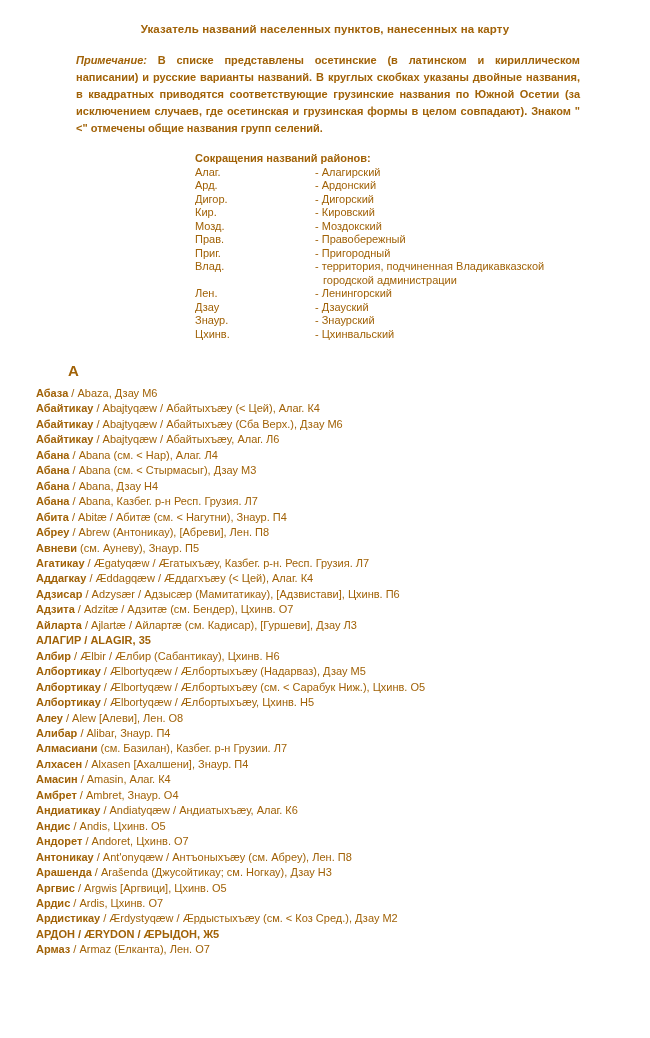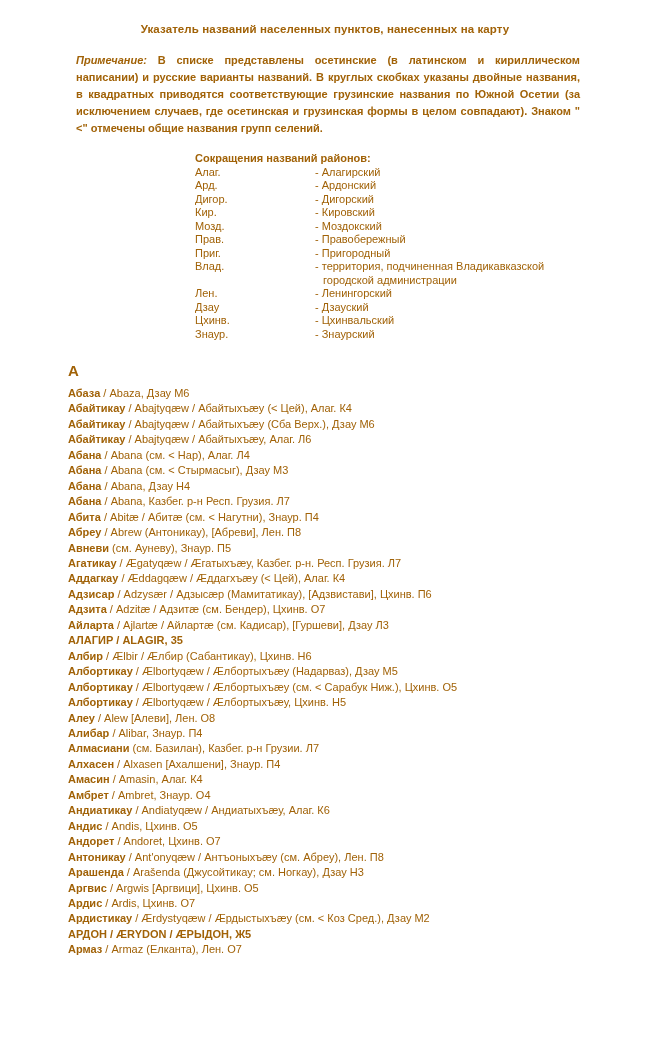--- a/index.html
+++ b/index.html
@@ -43,21 +43,21 @@
     text-indent: -8px;
     white-space: pre-line;
     max-width: 280px;
   }
   .section-letter {
     margin: 21px 0 0 68px;
     font-size: 15px;
     font-weight: bold;
   }
   .entries {
-    margin: 7px 0 0 68px;
+    margin: 7px 0 0 36px;
     font-size: 11px;
     line-height: 15.45px;
   }
   .entry { white-space: nowrap; }
   .entry-name { font-weight: bold; }
 </style>
 </head>
 <body>
 
 <div class="page">
@@ -107,26 +107,26 @@
         </div>
         <div class="abbr-row">
           <span class="abbr-term">Лен.</span>
           <span class="abbr-meaning">- Ленингорский</span>
         </div>
         <div class="abbr-row">
           <span class="abbr-term">Дзау</span>
           <span class="abbr-meaning">- Дзауский</span>
         </div>
         <div class="abbr-row">
+          <span class="abbr-term">Знаур.</span>
+          <span class="abbr-meaning">- Знаурский</span>
+        </div>
+        <div class="abbr-row">
           <span class="abbr-term">Цхинв.</span>
           <span class="abbr-meaning">- Цхинвальский</span>
-        </div>
-        <div class="abbr-row">
-          <span class="abbr-term">Знаур.</span>
-          <span class="abbr-meaning">- Знаурский</span>
         </div>
       </div>
   </div>
 
   <div class="section-letter">А</div>
 
   <div class="entries" id="entries">
       <div class="entry"><span class="entry-name">Абаза</span><span class="entry-rest"> / Abaza, Дзау М6</span></div>
       <div class="entry"><span class="entry-name">Абайтикау</span><span class="entry-rest"> / Abajtyqæw / Абайтыхъæу (&lt; Цей), Алаг. К4</span></div>
       <div class="entry"><span class="entry-name">Абайтикау</span><span class="entry-rest"> / Abajtyqæw / Абайтыхъæу (Сба Верх.), Дзау М6</span></div>

